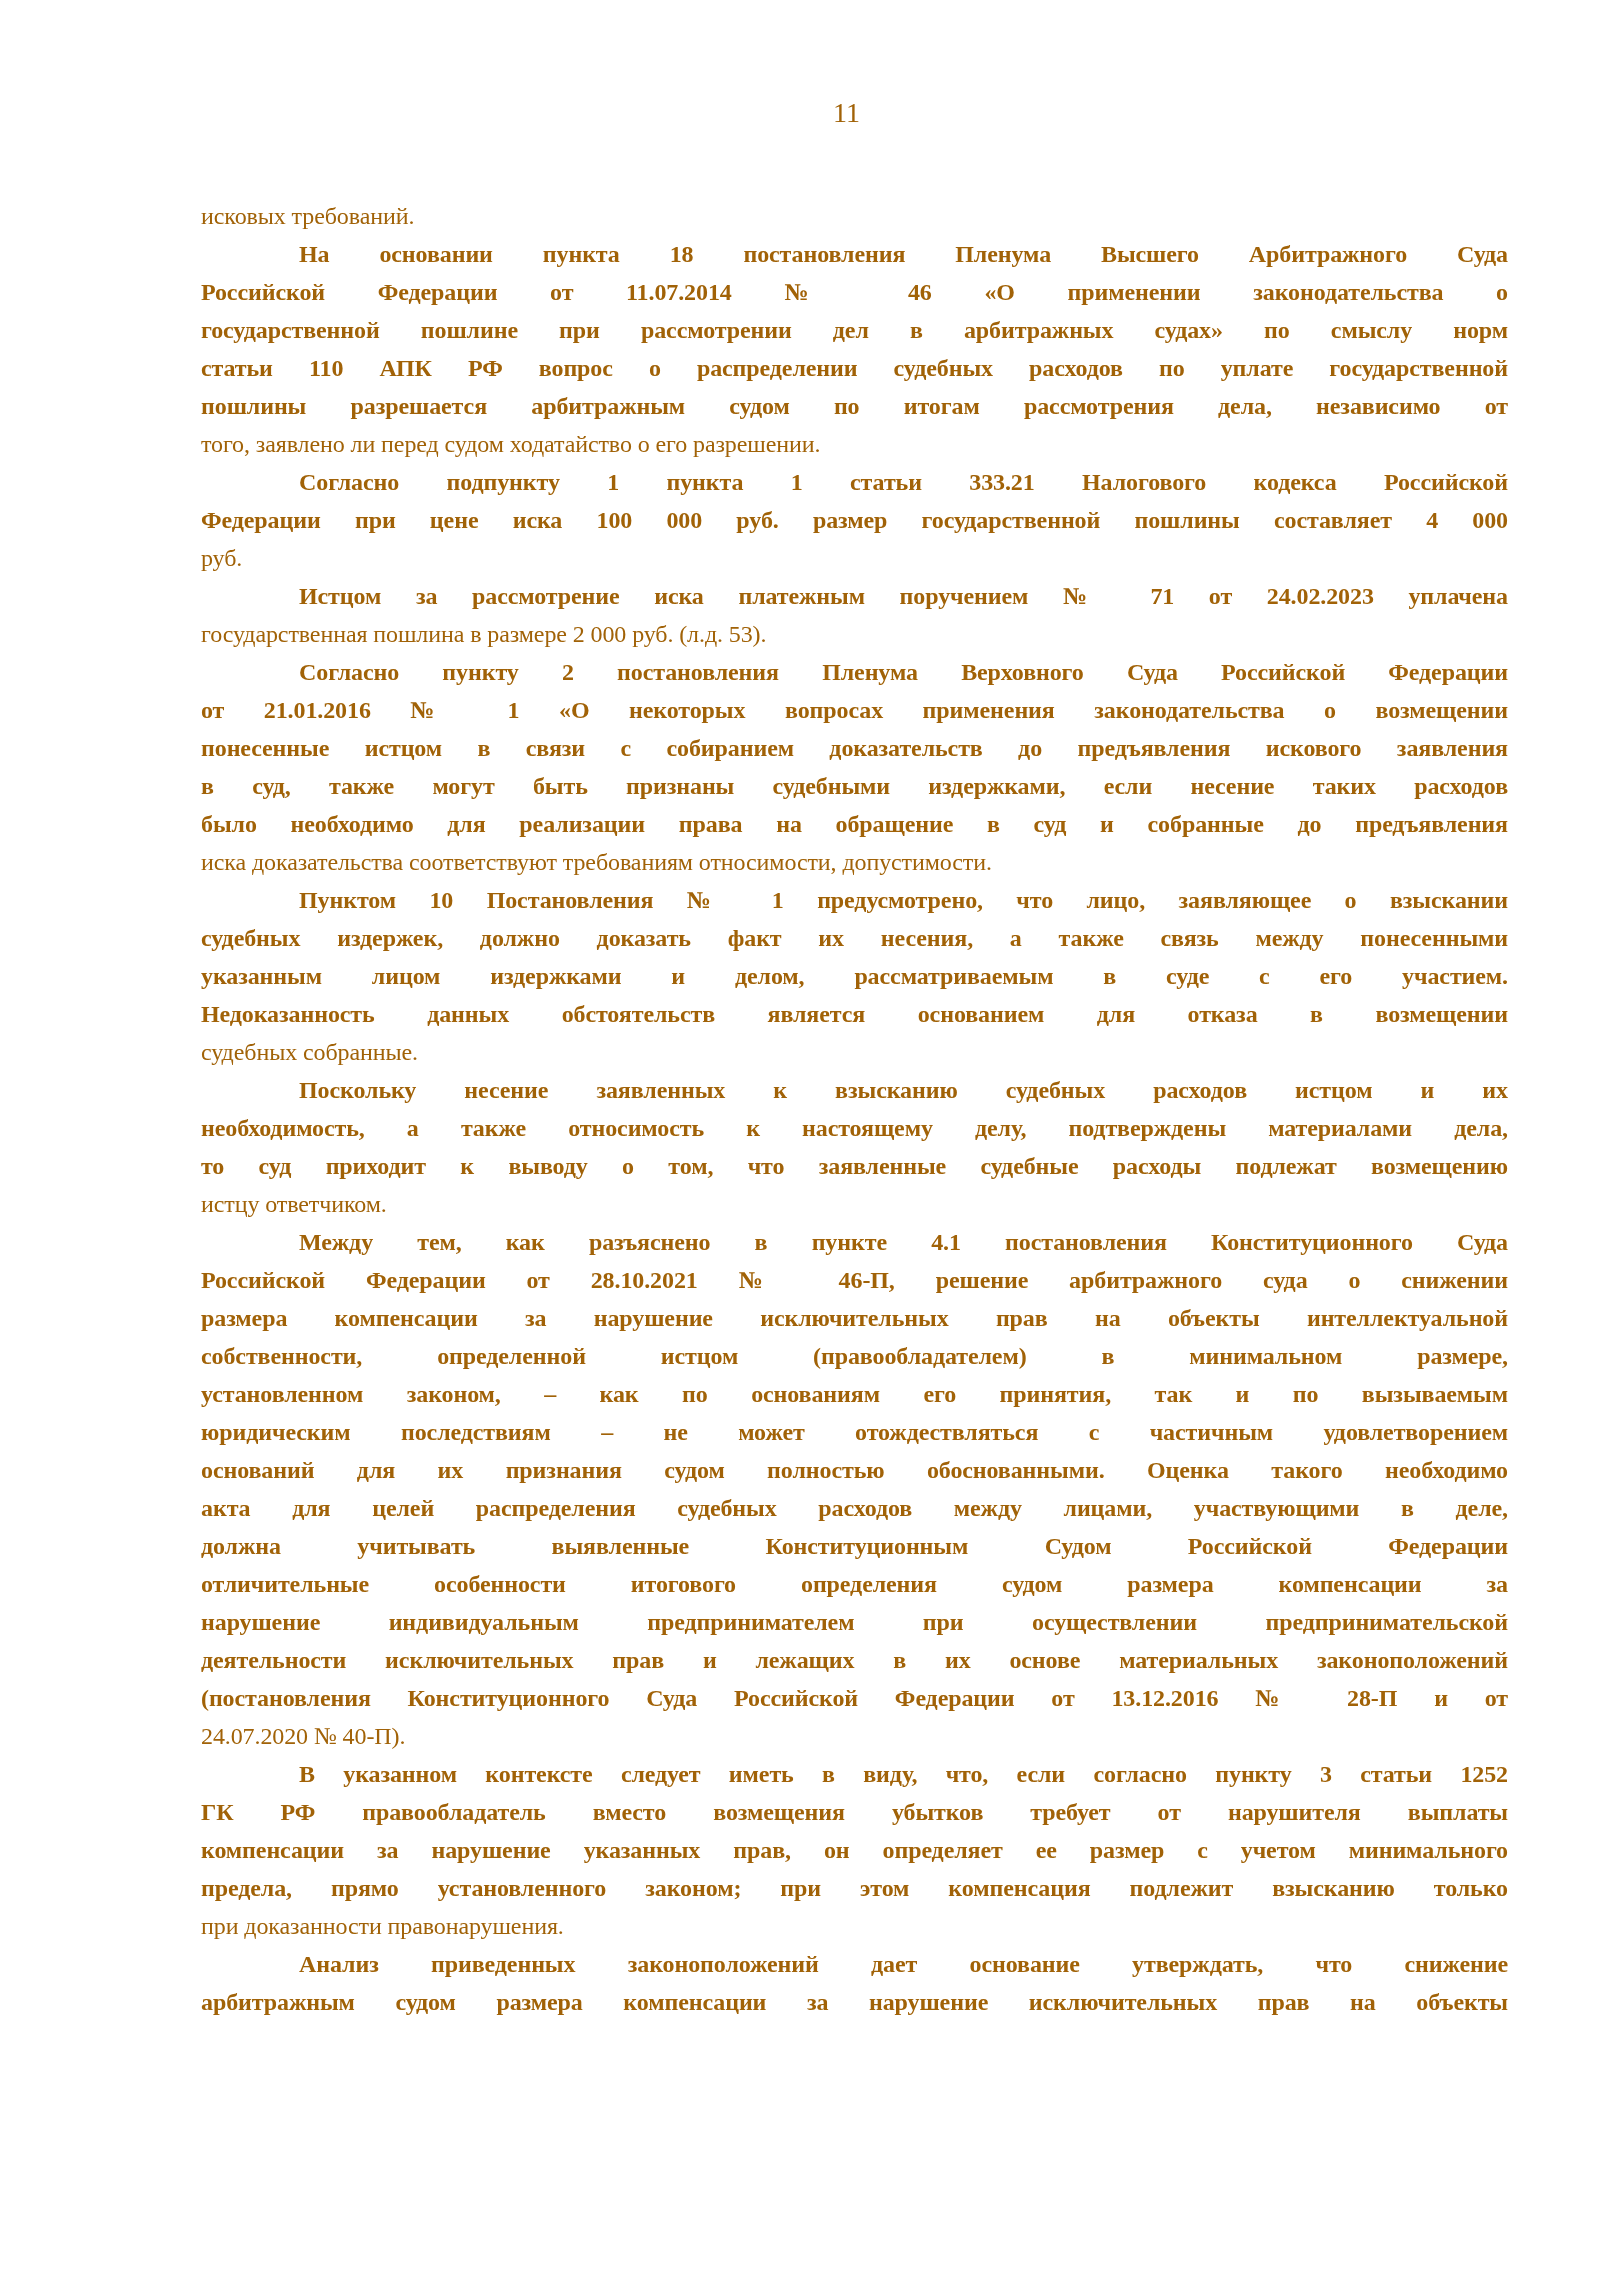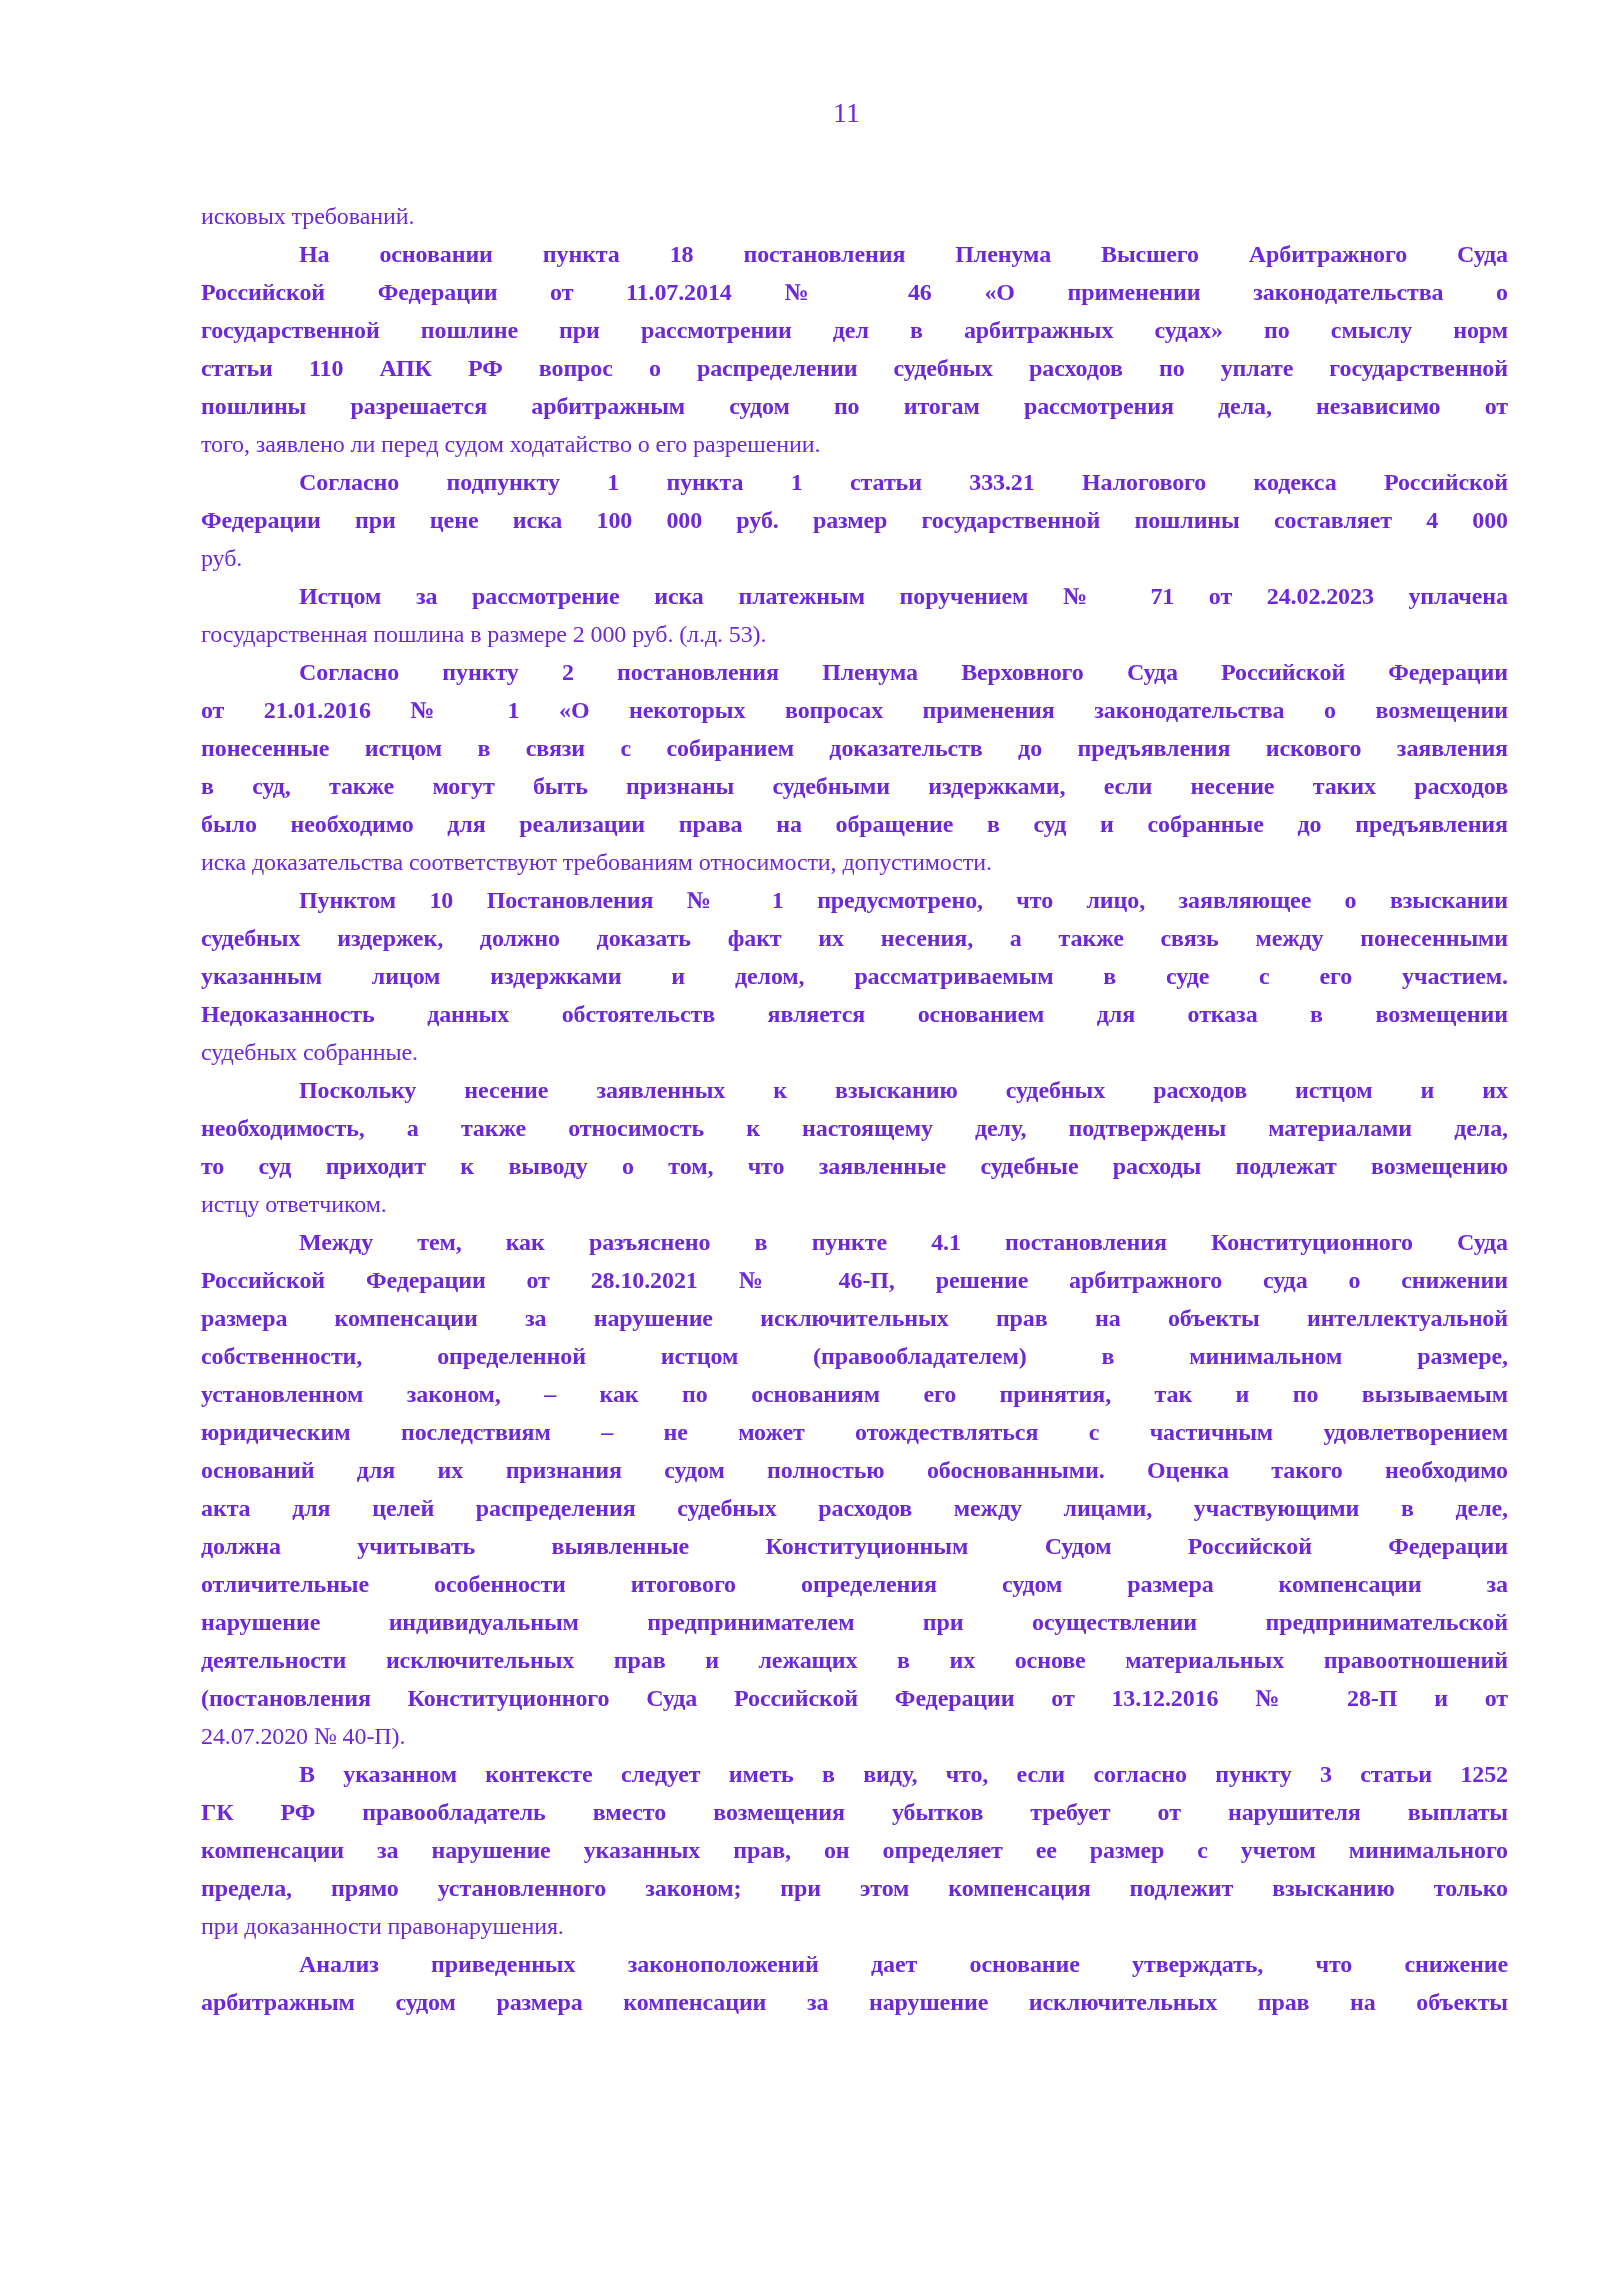--- a/index.html
+++ b/index.html
@@ -7,21 +7,21 @@
     padding: 0;
     background: #ffffff;
   }
   .page {
     position: relative;
     width: 1620px;
     height: 2293px;
     background: #ffffff;
     overflow: hidden;
     font-family: "Liberation Serif", "DejaVu Serif", serif;
-    color: #6d28d9;
+    color: #a16207;
   }
   .page-number {
     position: absolute;
     top: 94px;
     left: 193px;
     width: 1307px;
     text-align: center;
     font-size: 28px;
     line-height: 38px;
   }
@@ -107,21 +107,21 @@
         <div class="line j">Российской Федерации от 28.10.2021 № 46-П, решение арбитражного суда о снижении</div>
         <div class="line j">размера компенсации за нарушение исключительных прав на объекты интеллектуальной</div>
         <div class="line j">собственности, определенной истцом (правообладателем) в минимальном размере,</div>
         <div class="line j">установленном законом, – как по основаниям его принятия, так и по вызываемым</div>
         <div class="line j">юридическим последствиям – не может отождествляться с частичным удовлетворением</div>
         <div class="line j">оснований для их признания судом полностью обоснованными. Оценка такого необходимо</div>
         <div class="line j">акта для целей распределения судебных расходов между лицами, участвующими в деле,</div>
         <div class="line j">должна учитывать выявленные Конституционным Судом Российской Федерации</div>
         <div class="line j">отличительные особенности итогового определения судом размера компенсации за</div>
         <div class="line j">нарушение индивидуальным предпринимателем при осуществлении предпринимательской</div>
-        <div class="line j">деятельности исключительных прав и лежащих в их основе материальных правоотношений</div>
+        <div class="line j">деятельности исключительных прав и лежащих в их основе материальных законоположений</div>
         <div class="line j">(постановления Конституционного Суда Российской Федерации от 13.12.2016 № 28-П и от</div>
         <div class="line">24.07.2020 № 40-П).</div>
       </div>
       <div class="paragraph">
         <div class="line j indent">В указанном контексте следует иметь в виду, что, если согласно пункту 3 статьи 1252</div>
         <div class="line j">ГК РФ правообладатель вместо возмещения убытков требует от нарушителя выплаты</div>
         <div class="line j">компенсации за нарушение указанных прав, он определяет ее размер с учетом минимального</div>
         <div class="line j">предела, прямо установленного законом; при этом компенсация подлежит взысканию только</div>
         <div class="line">при доказанности правонарушения.</div>
       </div>

